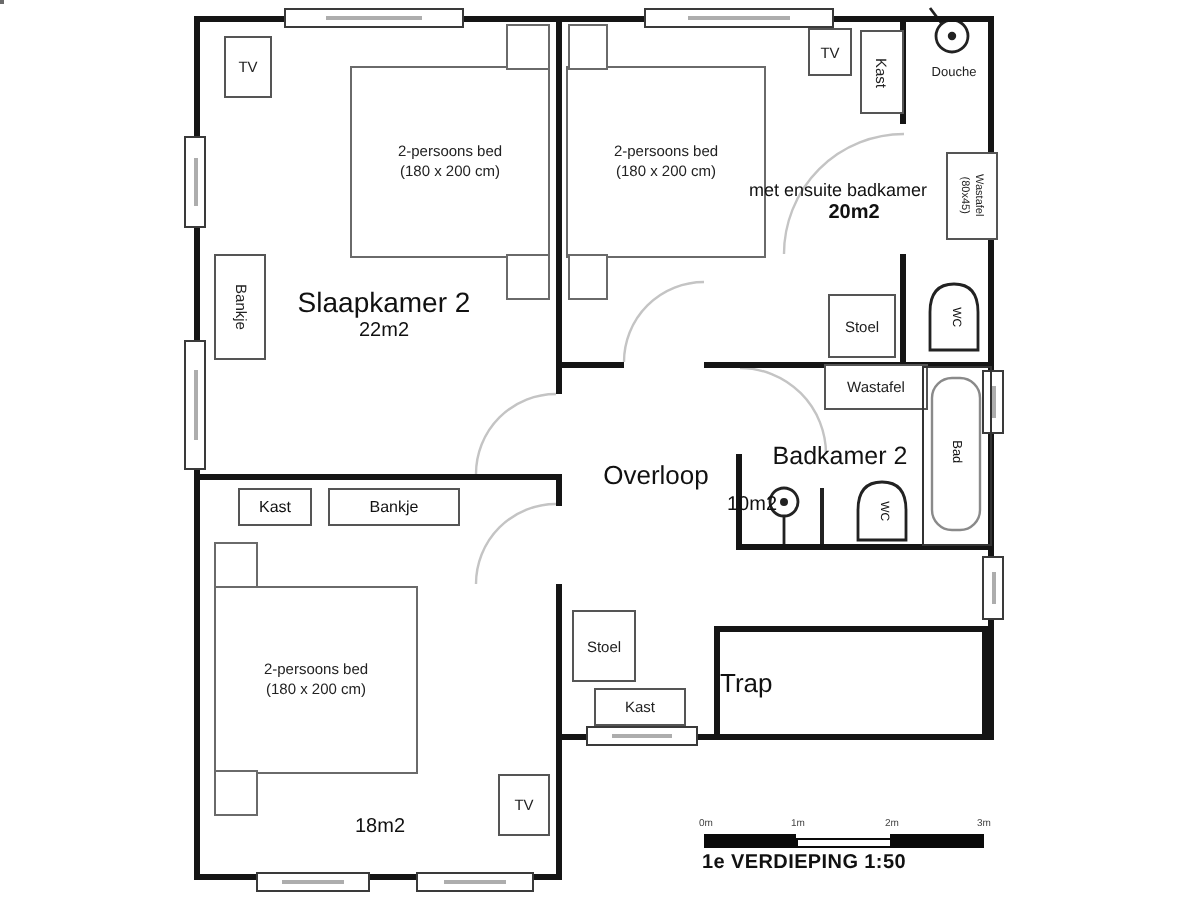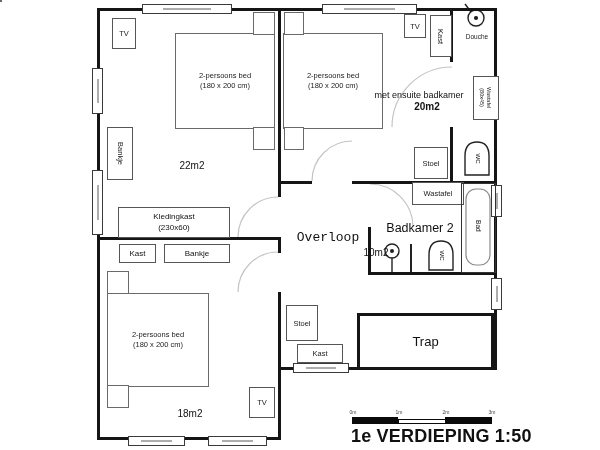--- a/index.html
+++ b/index.html
@@ -17,26 +17,26 @@
        align-items:center;justify-content:center;}
   .win .wl{background:#adadad;width:55%;height:2px;}
   .win .wlv{background:#adadad;width:2px;height:55%;}
   .rl{position:absolute;white-space:nowrap;transform:translateX(-50%);}
   .rot{transform:rotate(90deg);white-space:nowrap;display:block;text-align:center;line-height:1.2;}
   .name{font-size:14px;}
   .area{font-size:10px;}
   .small{font-size:7.5px;color:#222;}
   svg{position:absolute;left:0;top:0;pointer-events:none;}
   .trap{position:absolute;left:357px;top:313px;width:131px;height:51px;background:#fff;
-        border:3px solid #151515;display:flex;align-items:center;justify-content:center;
+        border:3px solid #151515;display:flex;align-items:center;
         font-size:13px;z-index:3;}
   .sb-black{position:absolute;background:#0a0a0a;height:7px;}
   .sb-mid{position:absolute;background:#fff;border:1px solid #0a0a0a;height:3px;}
   .sb-lab{position:absolute;font-size:5px;color:#444;transform:translateX(-50%);}
-  .title{position:absolute;font-size:18px;font-weight:bold;letter-spacing:.2px;}
+  .title{position:absolute;font-size:10px;font-weight:bold;letter-spacing:.2px;}
 </style>
 </head>
 <body>
 
 <div class="plan">
 
   <svg width="600" height="450">
     <g stroke="#c4c4c4" stroke-width="1.2" fill="none">
       <path d="M238,237 A40,40 0 0 1 278,197"></path>
       <path d="M238,292 A40,40 0 0 1 278,252"></path>
@@ -118,24 +118,21 @@
     </div>
   <div class="bed">
     
   </div>
   <div class="bed" style="left:175px;top:33px;width:98px;height:94px;">
     <span>2-persoons bed</span>
     <span>(180 x 200 cm)</span>
   </div>
   <div class="ns" style="left:253px;top:12px;width:20px;height:21px;"></div>
   <div class="ns" style="left:253px;top:127px;width:20px;height:21px;"></div>
-  <div class="box" style="left:118px;top:207px;width:110px;height:29px;flex-direction:column;font-size:8px;line-height:1.3;">
-    <span>Kledingkast</span>
-    <span>(230x60)</span>
-  </div>
+  <div class="rl name" style="left:192px;top:143px;">Slaapkamer 2</div>
   <div class="rl area" style="left:192px;top:160px;">22m2</div>
 
   <div class="bed" style="left:283px;top:33px;width:98px;height:94px;">
     <span>2-persoons bed</span>
     <span>(180 x 200 cm)</span>
   </div>
   <div class="ns" style="left:284px;top:12px;width:18px;height:21px;"></div>
   <div class="ns" style="left:284px;top:127px;width:18px;height:21px;"></div>
   <div class="box small" style="left:404px;top:14px;width:20px;height:22px;">
       <span>TV</span>
@@ -153,21 +150,21 @@
   <div class="box" style="left:473px;top:76px;width:24px;height:42px;">
     <span class="rot" style="font-size:5.5px;color:#222;">
       <span>Wastafel</span><br>
       <span>(80x45)</span>
     </span>
   </div>
   <div class="abs" style="left:465px;top:147px;width:24px;height:24px;display:flex;align-items:center;justify-content:center;">
     <span class="rot" style="font-size:6px;">WC</span>
   </div>
 
-  <div class="rl" style="left:328px;top:230px;font-size:13px;font-family:Liberation Mono, monospace;">Overloop</div>
+  <div class="rl" style="left:328px;top:230px;font-size:13px;">Overloop</div>
   <div class="rl area" style="left:328px;top:247px;margin-left:48px;">10m2</div>
   <div class="box small" style="left:286px;top:305px;width:30px;height:34px;">
       <span>Stoel</span>
     </div>
   <div class="box small" style="left:297px;top:344px;width:44px;height:17px;">
       <span>Kast</span>
     </div>
 
   <div class="box small" style="left:412px;top:182px;width:50px;height:21px;">
       <span>Wastafel</span>

